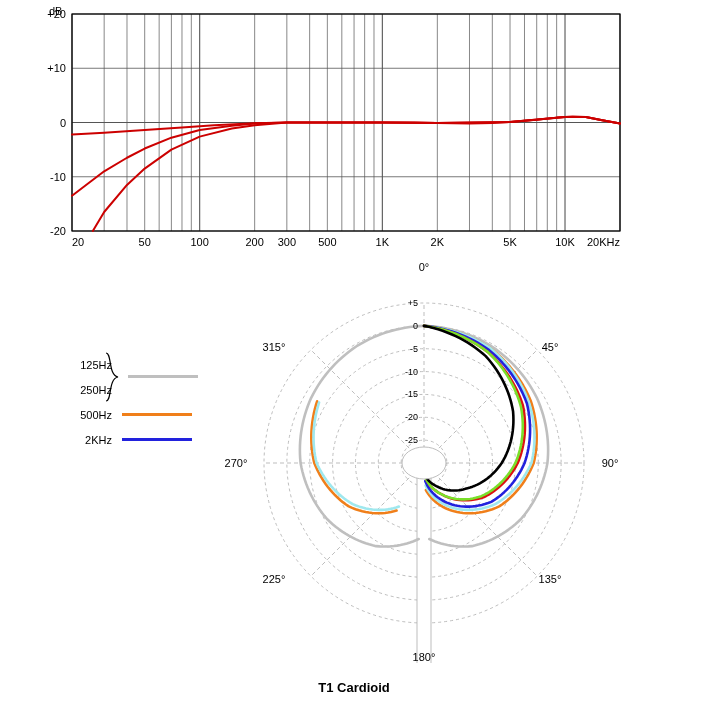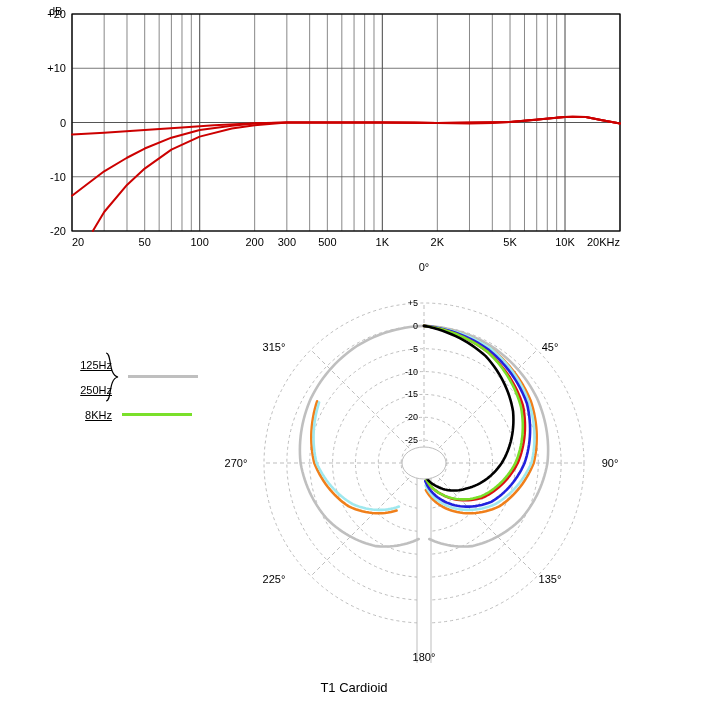--- a/index.html
+++ b/index.html
@@ -62,21 +62,20 @@
     display: flex;
     align-items: center;
     height: 25px;
   }
   .legend-label {
     width: 62px;
     text-align: right;
     font-size: 11px;
     padding-right: 10px;
     box-sizing: border-box;
-    text-decoration: underline;
   }
   .legend-swatch {
     width: 70px;
     height: 3px;
   }
   .legend-brace {
     position: absolute;
     left: 105px;
     top: 352px;
     width: 14px;
@@ -92,21 +91,21 @@
   }
 
   
   #caption {
     position: absolute;
     left: 0;
     top: 680px;
     width: 708px;
     text-align: center;
     font-size: 13px;
-    font-weight: normal;
+    font-weight: bold;
   }
 </style>
 </head>
 <body>
 
 <div class="page">
 
   <div id="freq-chart">
     <span class="axis-label" id="db-label">dB</span>
     <svg id="freq-svg" width="708" height="260">
@@ -219,22 +218,26 @@
   <div id="legend">
       <div class="legend-row">
         <div class="legend-label">125Hz</div>
         <div class="legend-swatch" style="background: transparent;"></div>
       </div>
       <div class="legend-row">
         <div class="legend-label">250Hz</div>
         <div class="legend-swatch" style="background: transparent;"></div>
       </div>
       <div class="legend-row">
-        <div class="legend-label">8KHz</div>
-        <div class="legend-swatch" style="background: rgb(122, 224, 42);"></div>
+        <div class="legend-label">500Hz</div>
+        <div class="legend-swatch" style="background: rgb(240, 127, 26);"></div>
+      </div>
+      <div class="legend-row">
+        <div class="legend-label">2KHz</div>
+        <div class="legend-swatch" style="background: rgb(34, 34, 221);"></div>
       </div>
     </div>
   <svg class="legend-brace" viewBox="0 0 14 50">
     <path d="M1 1 C7 1, 3 23, 13 25 C3 27, 7 49, 1 49" fill="none" stroke="#000" stroke-width="1.2"></path>
   </svg>
   <div id="legend-grey-line"></div>
 
   <div id="caption">T1 Cardioid</div>
 
 </div>

